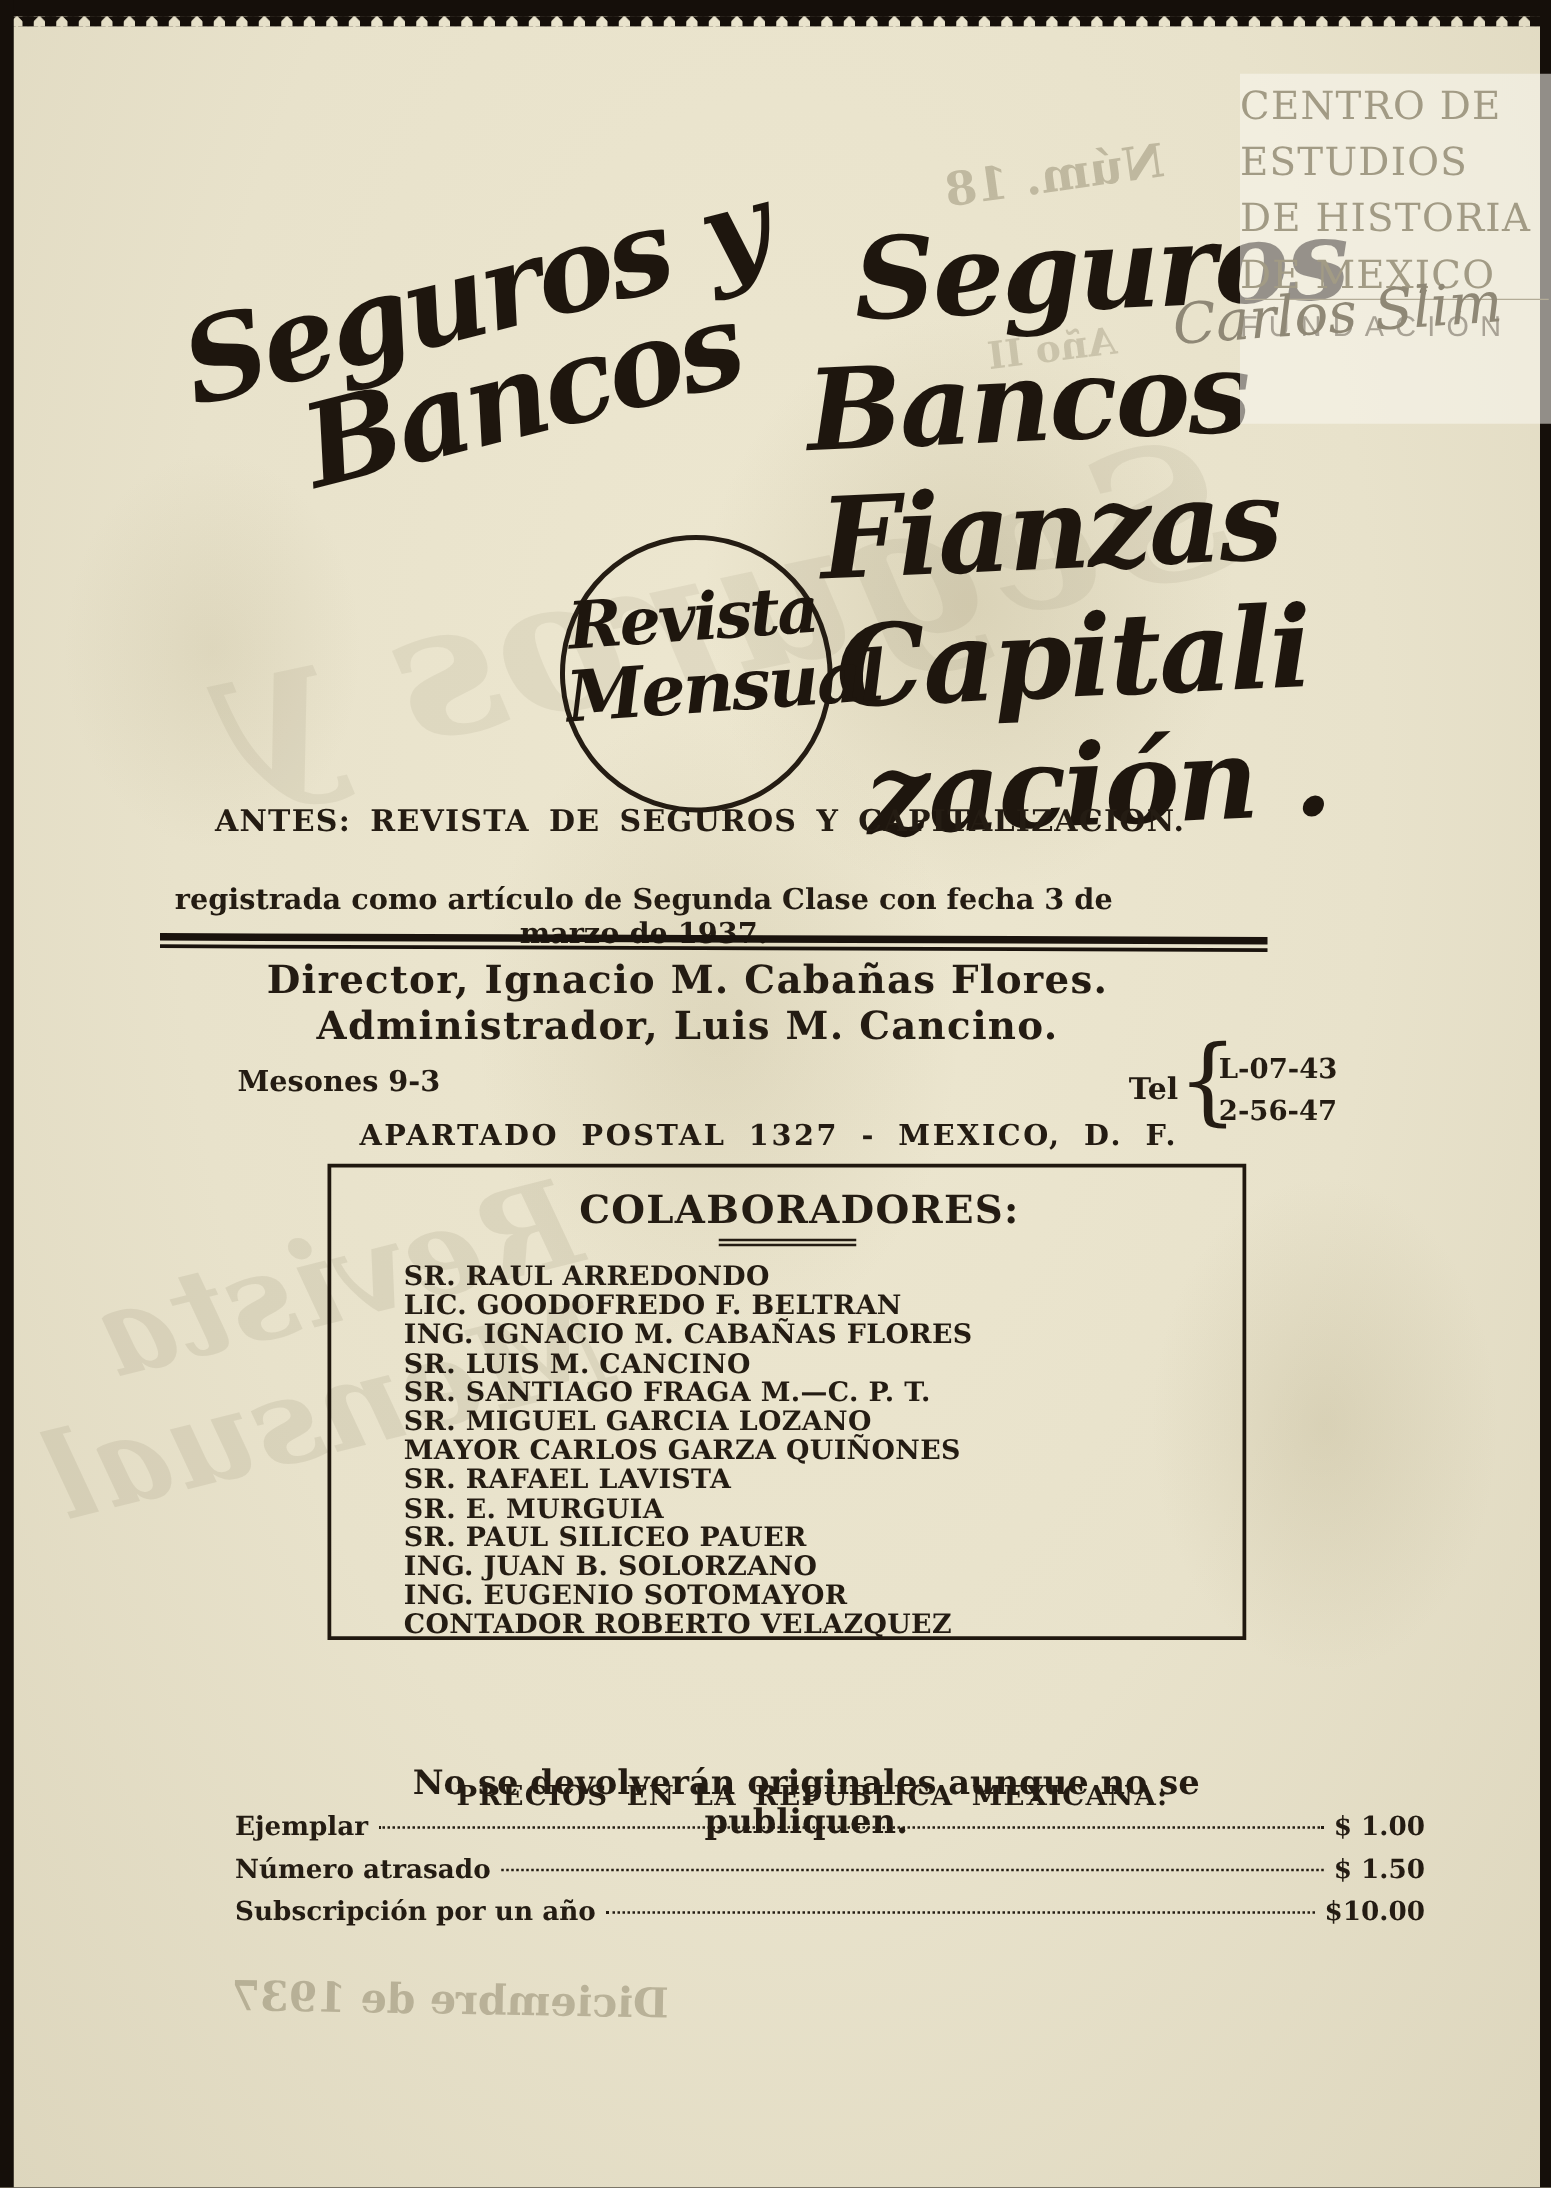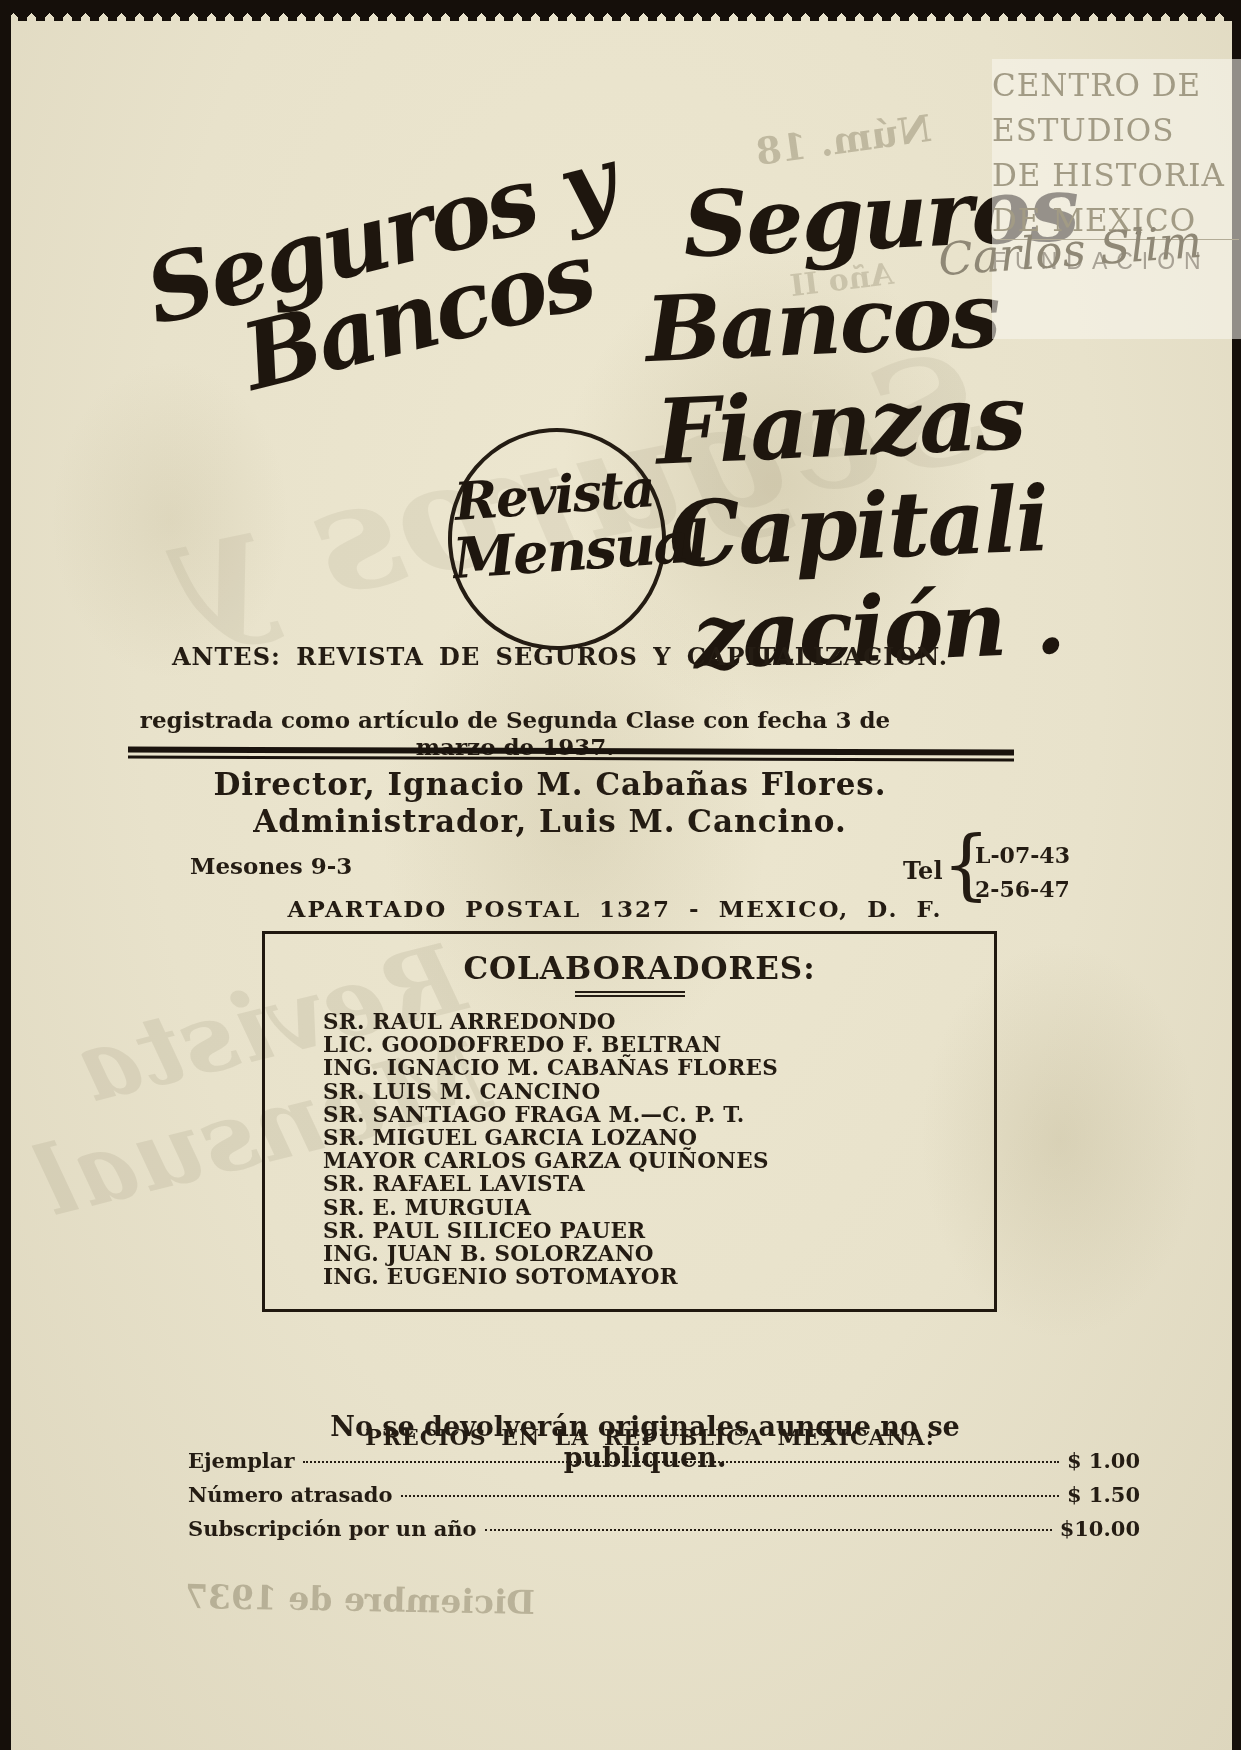--- a/index.html
+++ b/index.html
@@ -164,20 +164,21 @@
       <li>ING. IGNACIO M. CABAÑAS FLORES</li>
       <li>SR. LUIS M. CANCINO</li>
       <li>SR. SANTIAGO FRAGA M.—C. P. T.</li>
       <li>SR. MIGUEL GARCIA LOZANO</li>
       <li>MAYOR CARLOS GARZA QUIÑONES</li>
       <li>SR. RAFAEL LAVISTA</li>
       <li>SR. E. MURGUIA</li>
       <li>SR. PAUL SILICEO PAUER</li>
       <li>ING. JUAN B. SOLORZANO</li>
       <li>ING. EUGENIO SOTOMAYOR</li>
+      <li>CONTADOR ROBERTO VELAZQUEZ</li>
     </ul>
   </div>
 
   <div class="notice">No se devolverán originales aunque no se publiquen.</div>
   <div class="precios-head">PRECIOS EN LA REPUBLICA MEXICANA:</div>
   <div class="price-table">
     <div class="price-row">
       <span class="price-label">Ejemplar</span>
       <span class="price-leader"></span>
       <span class="price-amount">$ 1.00</span>

